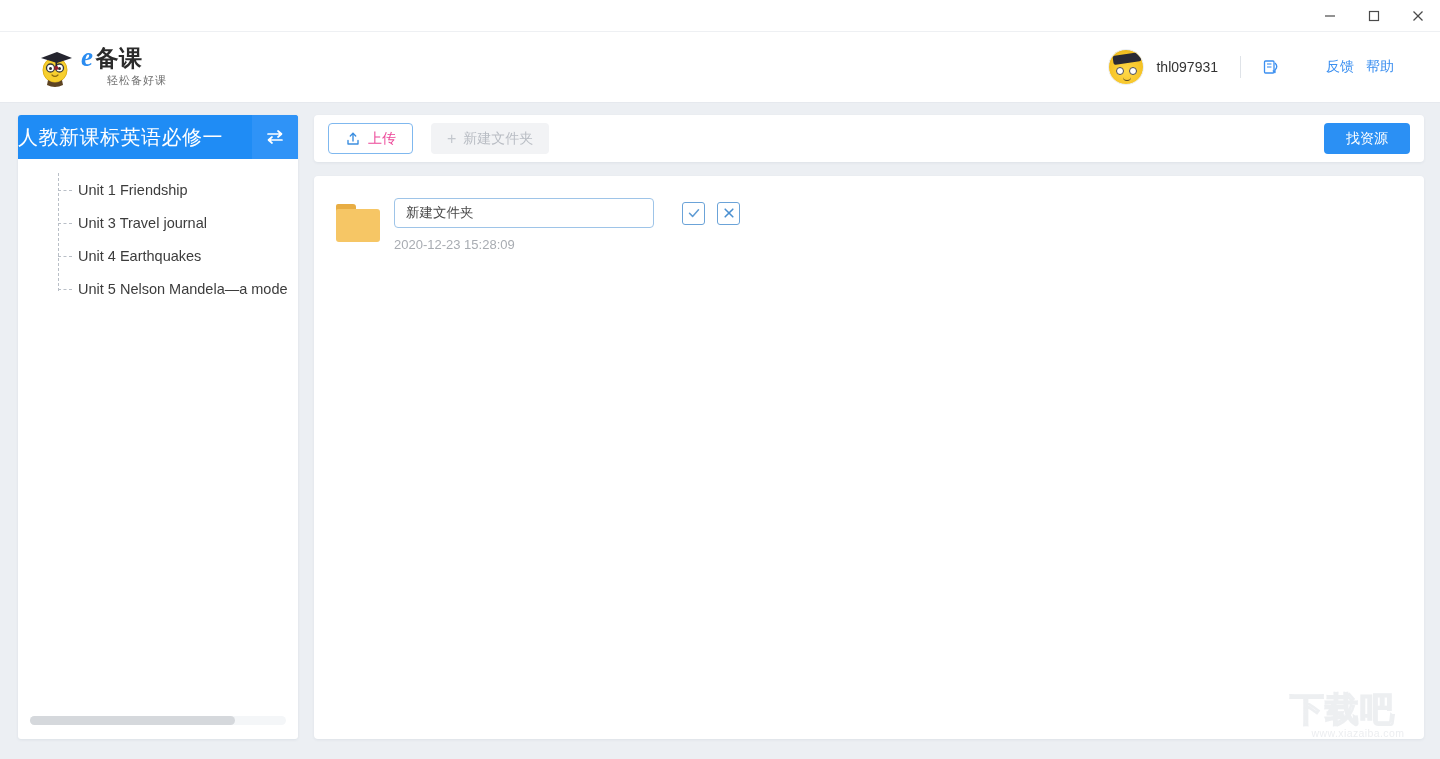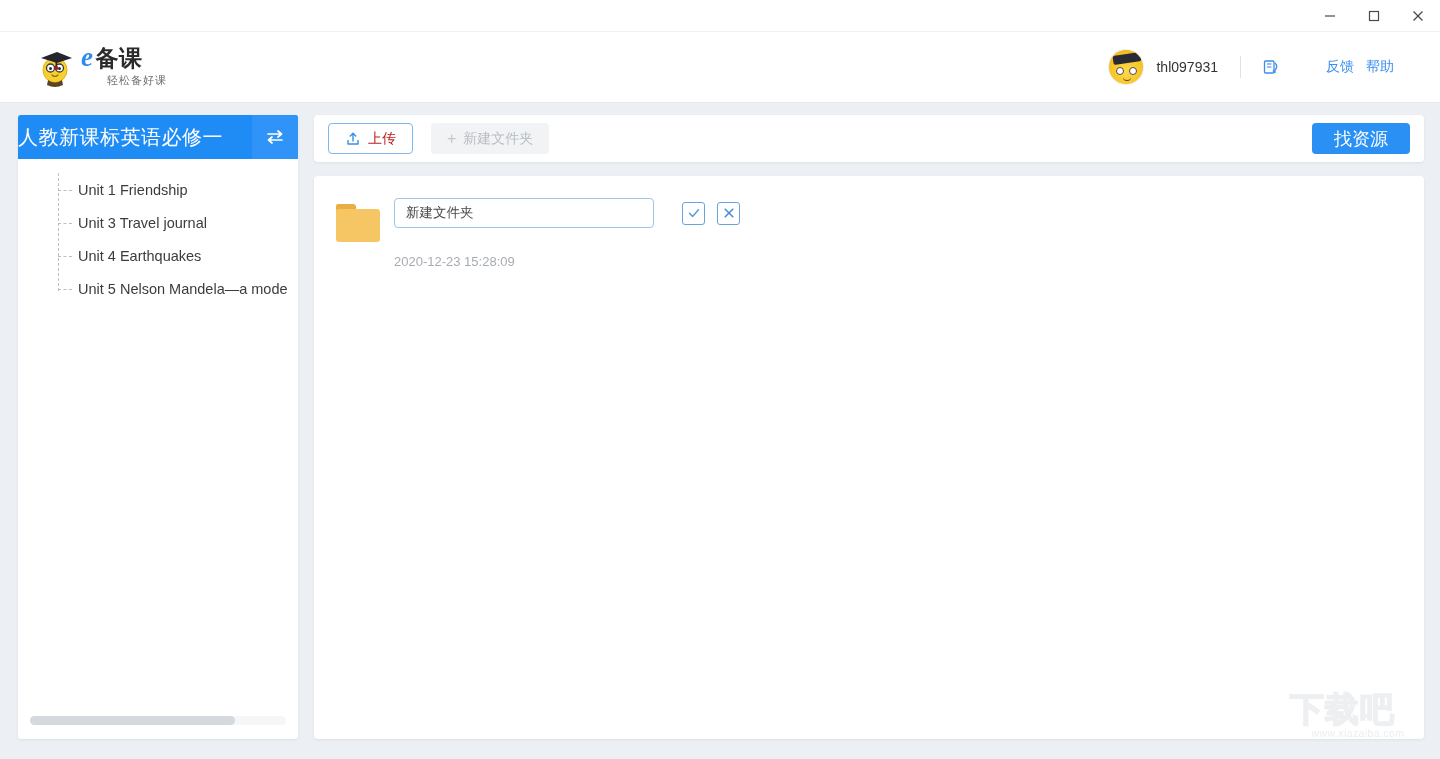--- a/index.html
+++ b/index.html
@@ -156,38 +156,38 @@
     width: 1110px; height: 47px;
     background: #ffffff; border-radius: 4px;
     box-shadow: 0 1px 3px rgba(40,60,90,.07);
     display: flex; align-items: center;
     padding: 0 14px;
   }
   .btn-upload {
     display: flex; align-items: center; justify-content: center;
     height: 31px; padding: 0 16px;
     border: 1px solid #7fb8ef; border-radius: 4px;
-    color: #b91c1c; font-size: 14px; background: #fff;
+    color: #ec4899; font-size: 14px; background: #fff;
     cursor: pointer;
   }
   .btn-upload .up-icon { margin-right: 7px; display: block; }
   .btn-newfolder {
     display: flex; align-items: center; justify-content: center;
     height: 31px; padding: 0 16px; margin-left: 18px;
     border-radius: 4px; background: #f2f3f5;
     color: #b9bdc4; font-size: 14px; cursor: default;
   }
   .btn-newfolder .plus {
     font-size: 16px; margin-right: 7px; line-height: 1; color: #c3c7cd;
   }
   .btn-find {
     margin-left: auto;
     height: 31px; padding: 0 22px;
     display: flex; align-items: center; justify-content: center;
-    background: #2b90f4; color: #fff; font-size: 18px;
+    background: #2b90f4; color: #fff; font-size: 14px;
     border-radius: 4px; cursor: pointer;
   }
 
   .panel {
     position: absolute; top: 176px; left: 314px;
     width: 1110px; height: 563px;
     background: #ffffff; border-radius: 4px;
     box-shadow: 0 1px 3px rgba(40,60,90,.07);
     overflow: visible;
   }
@@ -238,21 +238,21 @@
     font-family: "Liberation Sans", "DejaVu Sans", sans-serif;
   }
   .sq-btn {
     width: 23px; height: 23px; margin-left: 12px;
     border: 1px solid #6ba3d8; border-radius: 3px;
     display: flex; align-items: center; justify-content: center;
     cursor: pointer; background: #fff;
   }
   .sq-btn:first-of-type { margin-left: 28px; }
   .timestamp {
-    margin-top: 26px; font-size: 13px; color: #a8acb2;
+    margin-top: 9px; font-size: 13px; color: #a8acb2;
   }
 
   
   .watermark {
     position: absolute; right: 14px; bottom: 8px;
     width: 136px; height: 62px;
     opacity: .55; pointer-events: none;
   }
   .wm-main {
     font-size: 34px; font-weight: bold; color: transparent;

